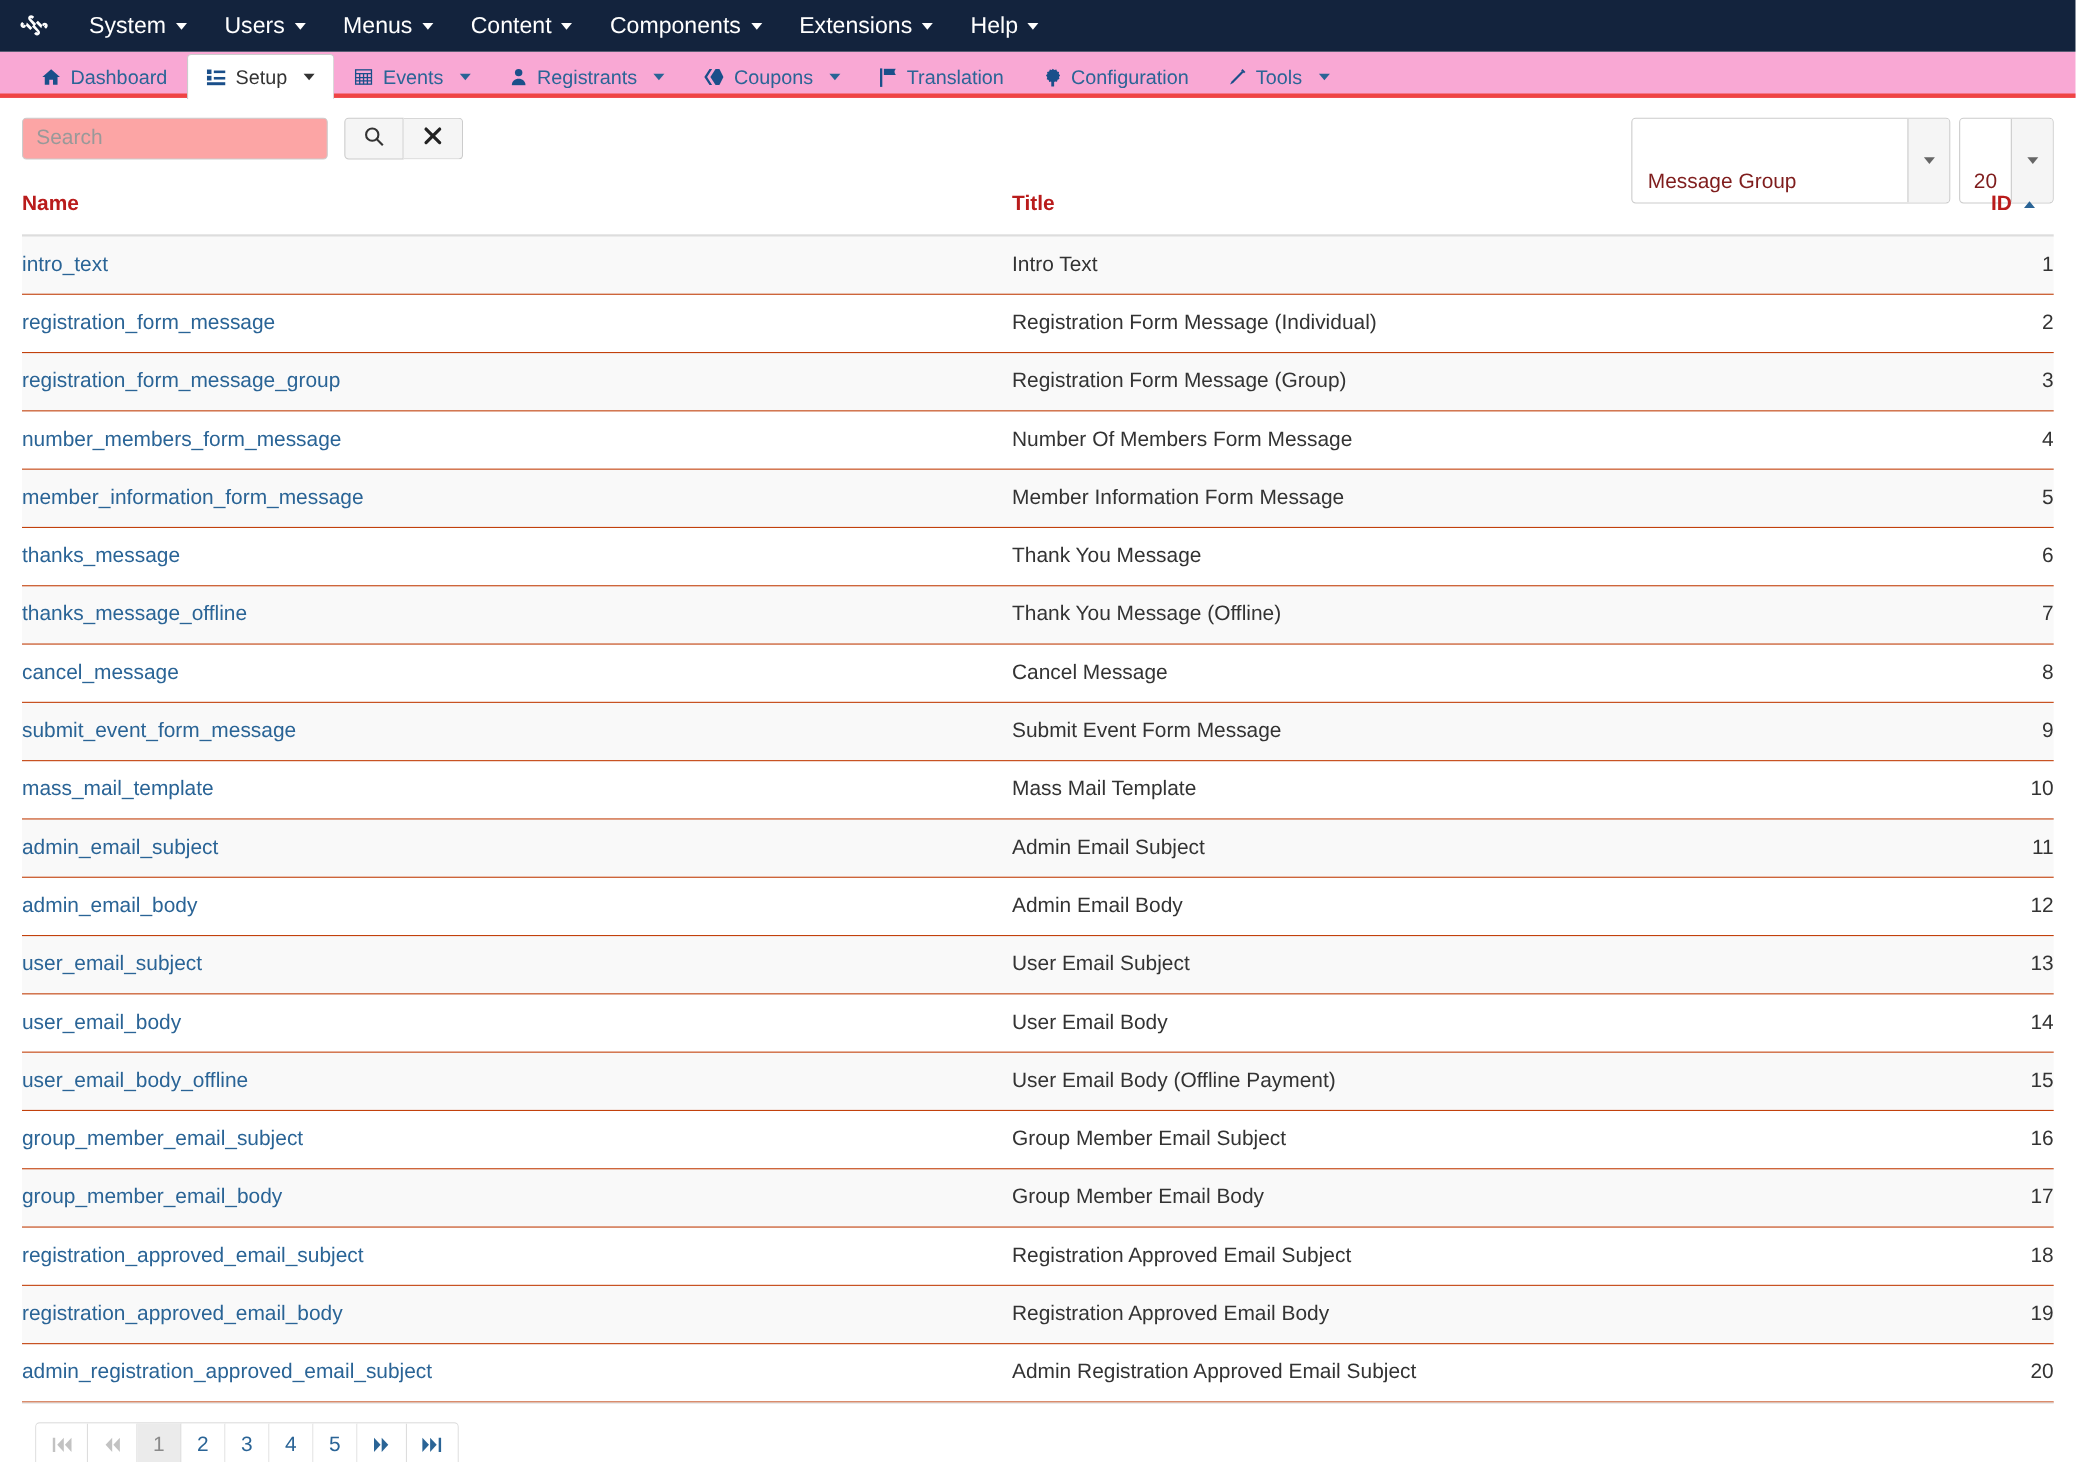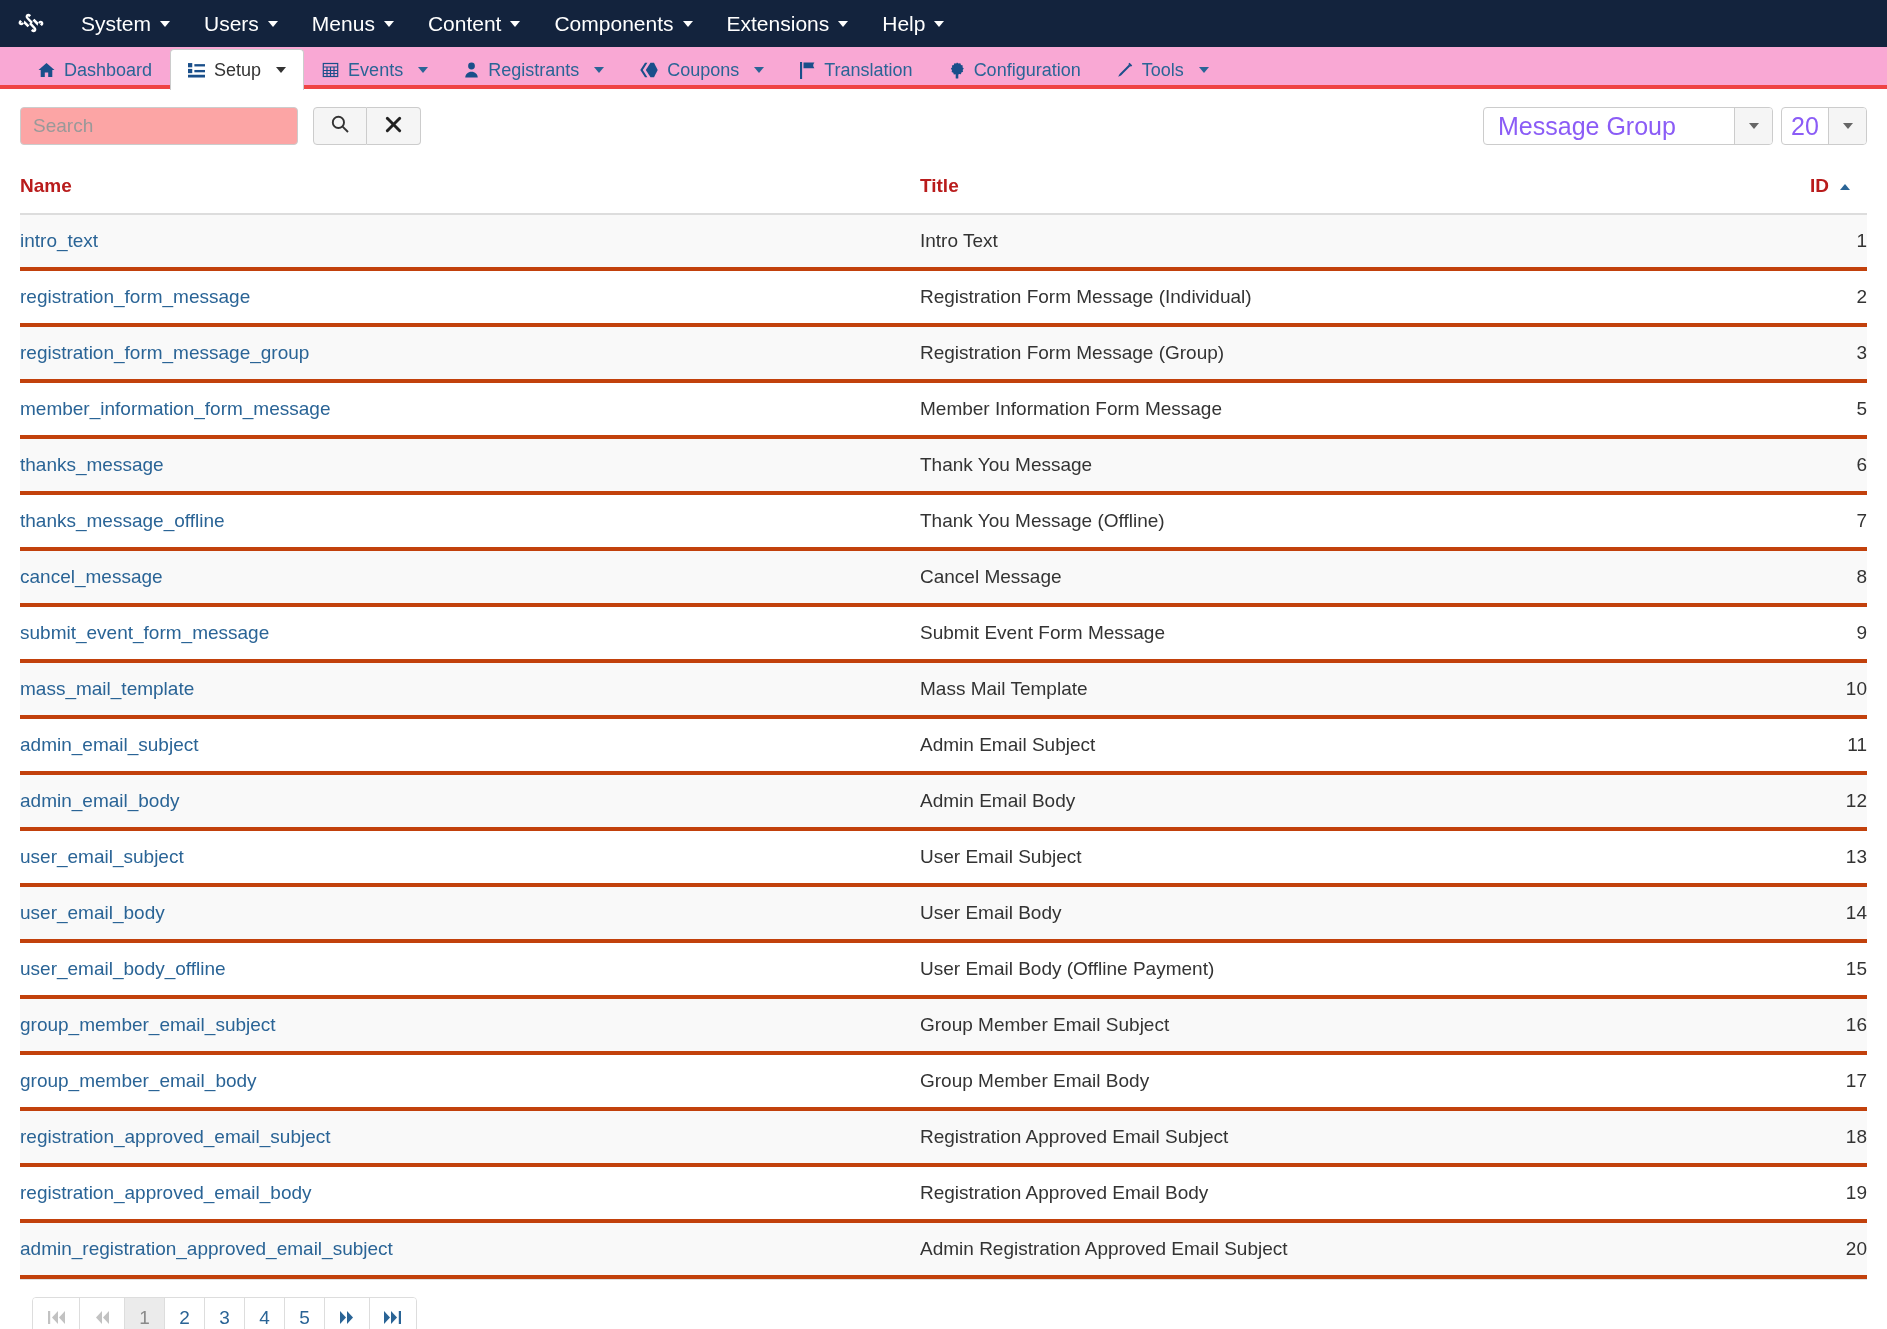--- a/index.html
+++ b/index.html
@@ -170,23 +170,24 @@
     border: 1px solid #cccccc;
     border-radius: 4px;
     background: #ffffff;
     overflow: hidden;
   }
   .select-shell + .select-shell { margin-left: 8px; }
   .select-value {
     display: flex; align-items: center;
     height: 36px;
     padding: 0 14px;
-    font-size: 25px;
-    color: #8b5cf6;
+    font-size: 19px;
+    color: #7f1d1d;
     white-space: nowrap;
+    margin-top: 40px;
   }
   .select-value.wide { width: 250px; }
   .select-value.narrow { width: 46px; justify-content: center; padding: 0; }
   .select-arrow {
     width: 38px;
     display: flex; align-items: center; justify-content: center;
     background: #f5f5f5;
     border-left: 1px solid #cccccc;
     cursor: pointer;
   }
@@ -213,21 +214,21 @@
   th.col-id { text-align: right; padding-right: 30px; }
   .sort-asc {
     display: inline-block;
     width: 0; height: 0;
     margin-left: 6px;
     border-left: 5px solid transparent;
     border-right: 5px solid transparent;
     border-bottom: 6px solid #2a6496;
     vertical-align: middle;
   }
-  table.listing tbody tr { border-bottom: 4px solid #c2410c; }
+  table.listing tbody tr { border-bottom: 1px solid #c2410c; }
   table.listing tbody tr:nth-child(odd) { background: #f9f9f9; }
   table.listing tbody td {
     padding: 15px 0 15px 0;
     color: #333333;
     vertical-align: middle;
   }
   td.cell-name { padding-left: 12px; }
   td.cell-name a {
     color: #2a6496;
     text-decoration: none;
@@ -466,20 +467,25 @@
           <td class="cell-name"><a>registration_form_message</a></td>
           <td class="cell-title">Registration Form Message (Individual)</td>
           <td class="cell-id">2</td>
         </tr>
         <tr>
           <td class="cell-name"><a>registration_form_message_group</a></td>
           <td class="cell-title">Registration Form Message (Group)</td>
           <td class="cell-id">3</td>
         </tr>
         <tr>
+          <td class="cell-name"><a>number_members_form_message</a></td>
+          <td class="cell-title">Number Of Members Form Message</td>
+          <td class="cell-id">4</td>
+        </tr>
+        <tr>
           <td class="cell-name"><a>member_information_form_message</a></td>
           <td class="cell-title">Member Information Form Message</td>
           <td class="cell-id">5</td>
         </tr>
         <tr>
           <td class="cell-name"><a>thanks_message</a></td>
           <td class="cell-title">Thank You Message</td>
           <td class="cell-id">6</td>
         </tr>
         <tr>

